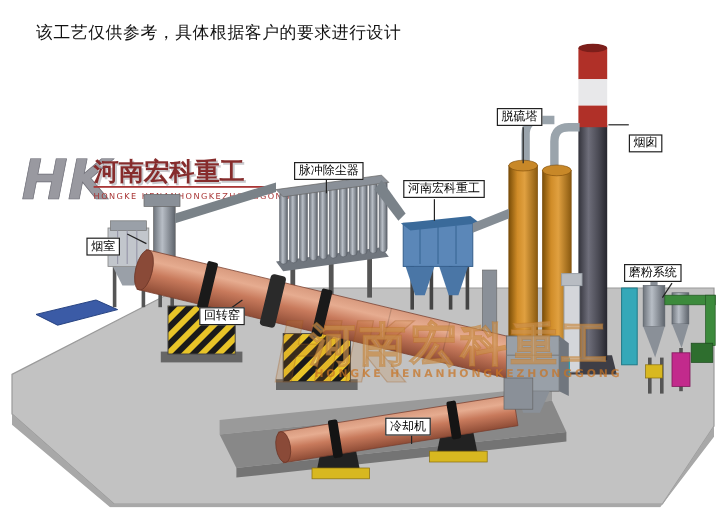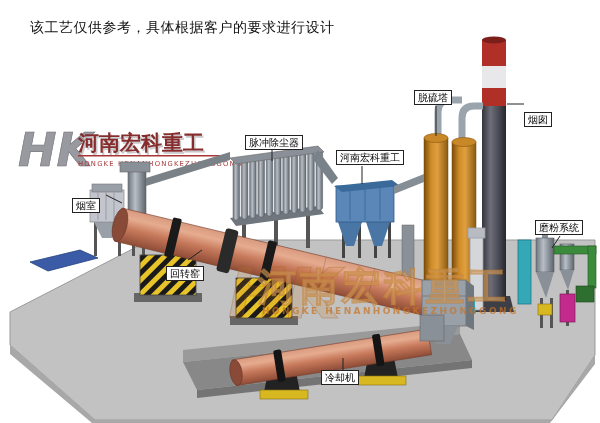--- a/index.html
+++ b/index.html
@@ -222,17 +222,17 @@
     </g>
   </svg>
 
   <div class="disclaimer">该工艺仅供参考，具体根据客户的要求进行设计</div>
 
   <div class="eq-label" style="left:72px;top:198px">烟室</div>
   <div class="eq-label" style="left:245px;top:135px">脉冲除尘器</div>
   <div class="eq-label" style="left:336px;top:150px">河南宏科重工</div>
   <div class="eq-label" style="left:414px;top:90px">脱硫塔</div>
   <div class="eq-label" style="left:524px;top:112px">烟囱</div>
-  <div class="eq-label" style="left:166px;top:266px">回转窑</div>
-  <div class="eq-label" style="left:321px;top:370px">冷却机</div>
-  <div class="eq-label" style="left:535px;top:220px">磨粉系统</div>
+  <div class="eq-label" style="left:166px;top:256px">回转窑</div>
+  <div class="eq-label" style="left:321px;top:348px">冷却机</div>
+  <div class="eq-label" style="left:520px;top:220px">磨粉系统</div>
 
 </div>
 
 </body></html>

